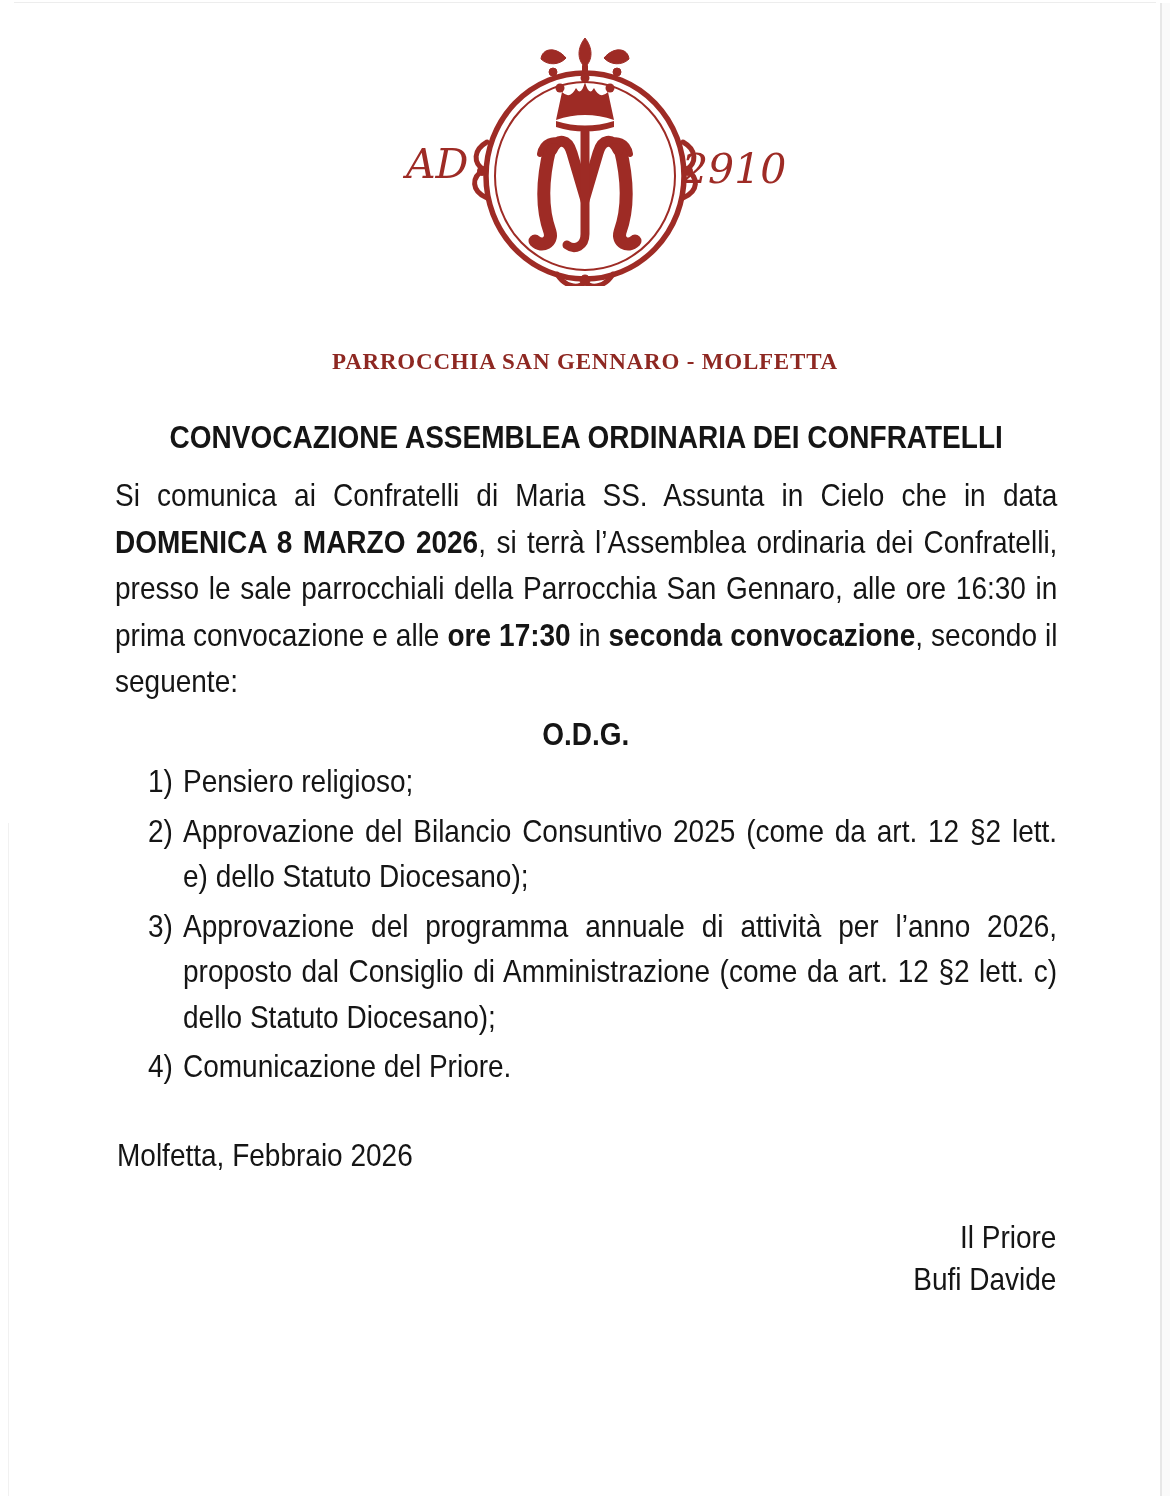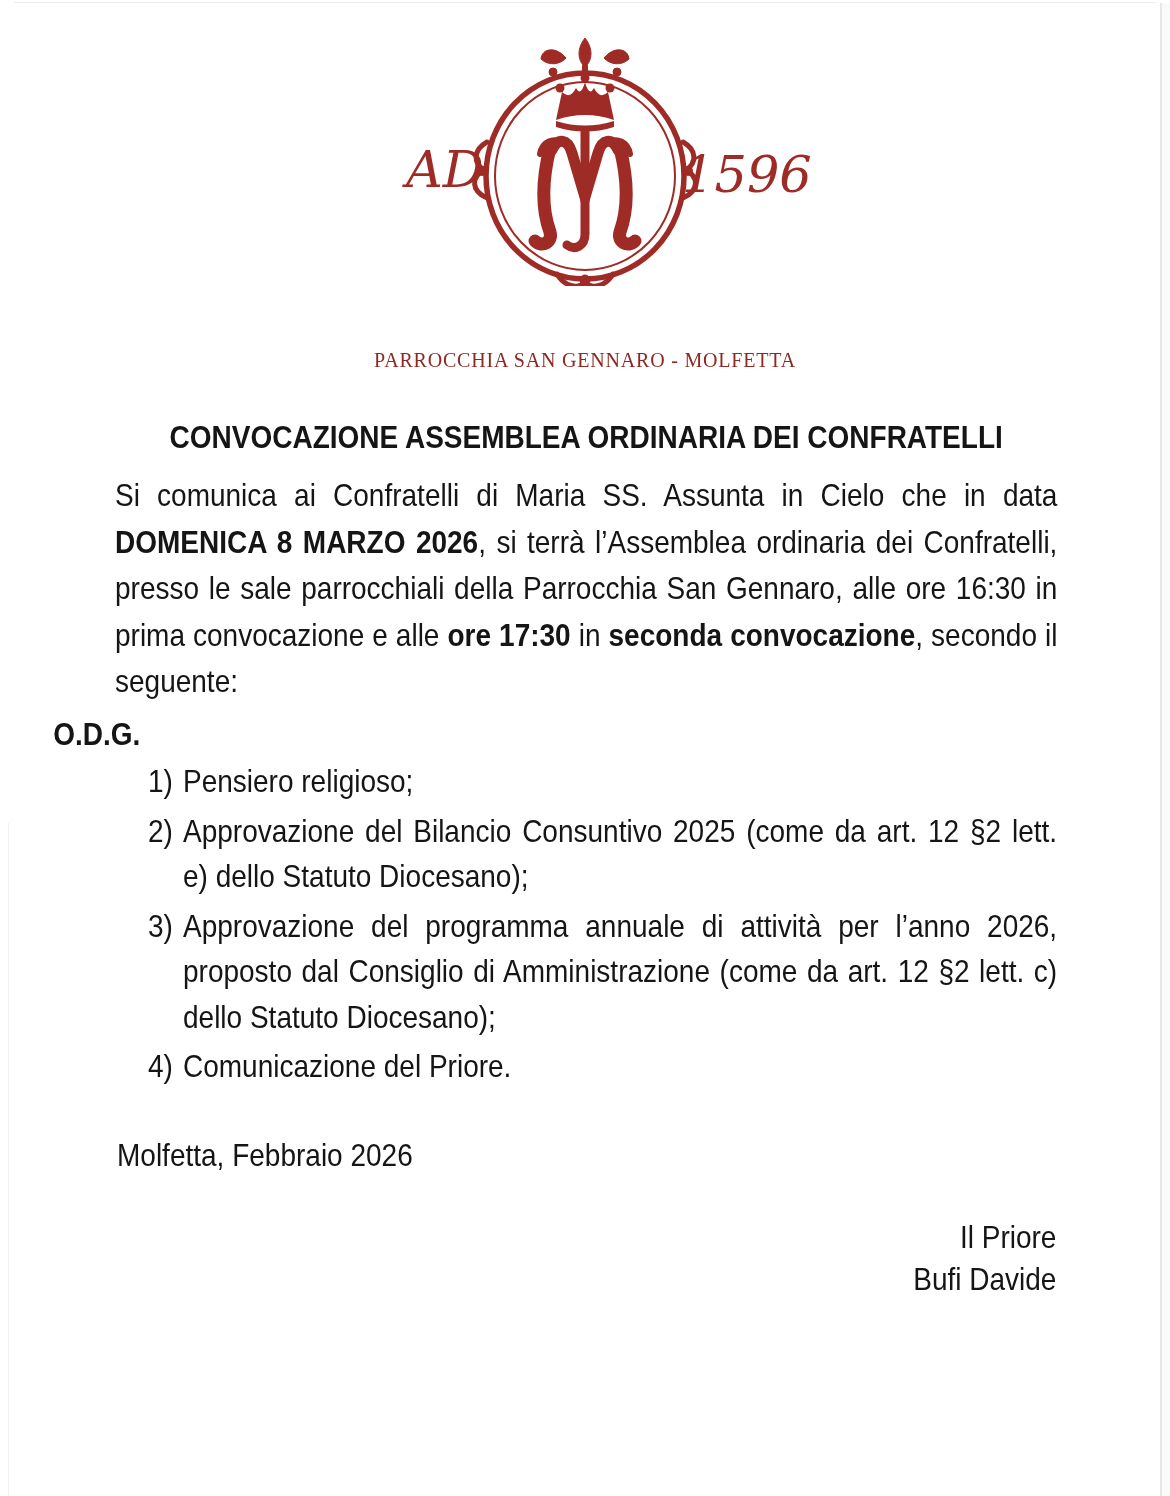--- a/index.html
+++ b/index.html
@@ -23,62 +23,62 @@
   .scan-right-gutter{position:absolute;top:3px;bottom:0;right:0;width:8px;background:#fafafa;}
   .scan-left{position:absolute;left:8px;top:55%;bottom:0;width:1px;background:#f1f1f1;}
 
   
   .emblem-svg{position:absolute;left:452px;top:34px;width:266px;height:252px;}
   .founding{
     position:absolute;
     font-family:"DejaVu Serif", serif;
     font-style:italic;
     color:var(--accent);
-    font-size:51px;
+    font-size:41px;
     white-space:nowrap;
   }
   .founding.ad{left:406px;top:140px;}
   .founding.year{left:682px;top:145px;}
   .org-name-wrap{position:absolute;left:0;right:0;top:254px;text-align:center;}
   .org-name{
     display:inline-block;
     font-family:"DejaVu Serif", serif;
     font-style:italic;
     font-size:58px;
     color:var(--accent);
     transform:scaleX(0.82);
     transform-origin:center top;
     white-space:nowrap;
   }
   .parish-wrap{position:absolute;left:0;right:0;top:349px;text-align:center;}
   .parish{
     display:inline-block;
     font-family:"Liberation Serif", serif;
-    font-weight:normal;
-    font-size:20px;
+    font-weight:bold;
+    font-size:23px;
     letter-spacing:0.8px;
     color:var(--parish);
     white-space:nowrap;
   }
 
   
   .cond{transform:scaleX(0.875);transform-origin:left top;}
   .cond-center{display:inline-block;transform:scaleX(0.875);transform-origin:center top;white-space:nowrap;}
 
   .doc-title-wrap{position:absolute;left:47px;width:1078px;top:419px;text-align:center;}
   .doc-title{font-weight:bold;font-size:32px;color:var(--text);}
 
   .intro{
     position:absolute;left:115px;top:472px;width:1077px;
     font-size:32px;line-height:46.5px;
     text-align:justify;
   }
   .intro .b{font-weight:bold;}
 
-  .odg-heading-wrap{position:absolute;left:47px;width:1078px;top:716px;text-align:left;}
+  .odg-heading-wrap{position:absolute;left:47px;width:1078px;top:716px;text-align:center;}
   .odg-heading{font-weight:bold;font-size:32px;}
 
   .odg-list{
     position:absolute;left:148px;top:759px;width:1039px;
     margin:0;padding:0;list-style:none;
     font-size:32px;line-height:45.5px;
   }
   .odg-list li{
     position:relative;
     padding-left:40px;
@@ -102,21 +102,21 @@
 <body>
 
 <div class="page">
 
   <div class="scan-top"></div>
   <div class="scan-right-gutter"></div>
   <div class="scan-right"></div>
   <div class="scan-left"></div>
 
   <div class="founding ad">AD</div>
-  <div class="founding year">1596</div>
+  <div class="founding year">2910</div>
 
   <svg class="emblem-svg" viewBox="0 0 266 252" aria-hidden="true">
     <g fill="var(--accent)" stroke="var(--accent)">
       <path d="M133 4 C 125 14 125 26 133 33 C 141 26 141 14 133 4 Z"></path>
       <path d="M114 24 C 104 12 90 14 89 25 C 96 32 108 31 114 24 Z"></path>
       <path d="M152 24 C 162 12 176 14 177 25 C 170 32 158 31 152 24 Z"></path>
       <circle cx="101" cy="38" r="4"></circle>
       <circle cx="165" cy="38" r="4"></circle>
       <rect x="130.5" y="30" width="5" height="12" rx="2"></rect>
     </g>

